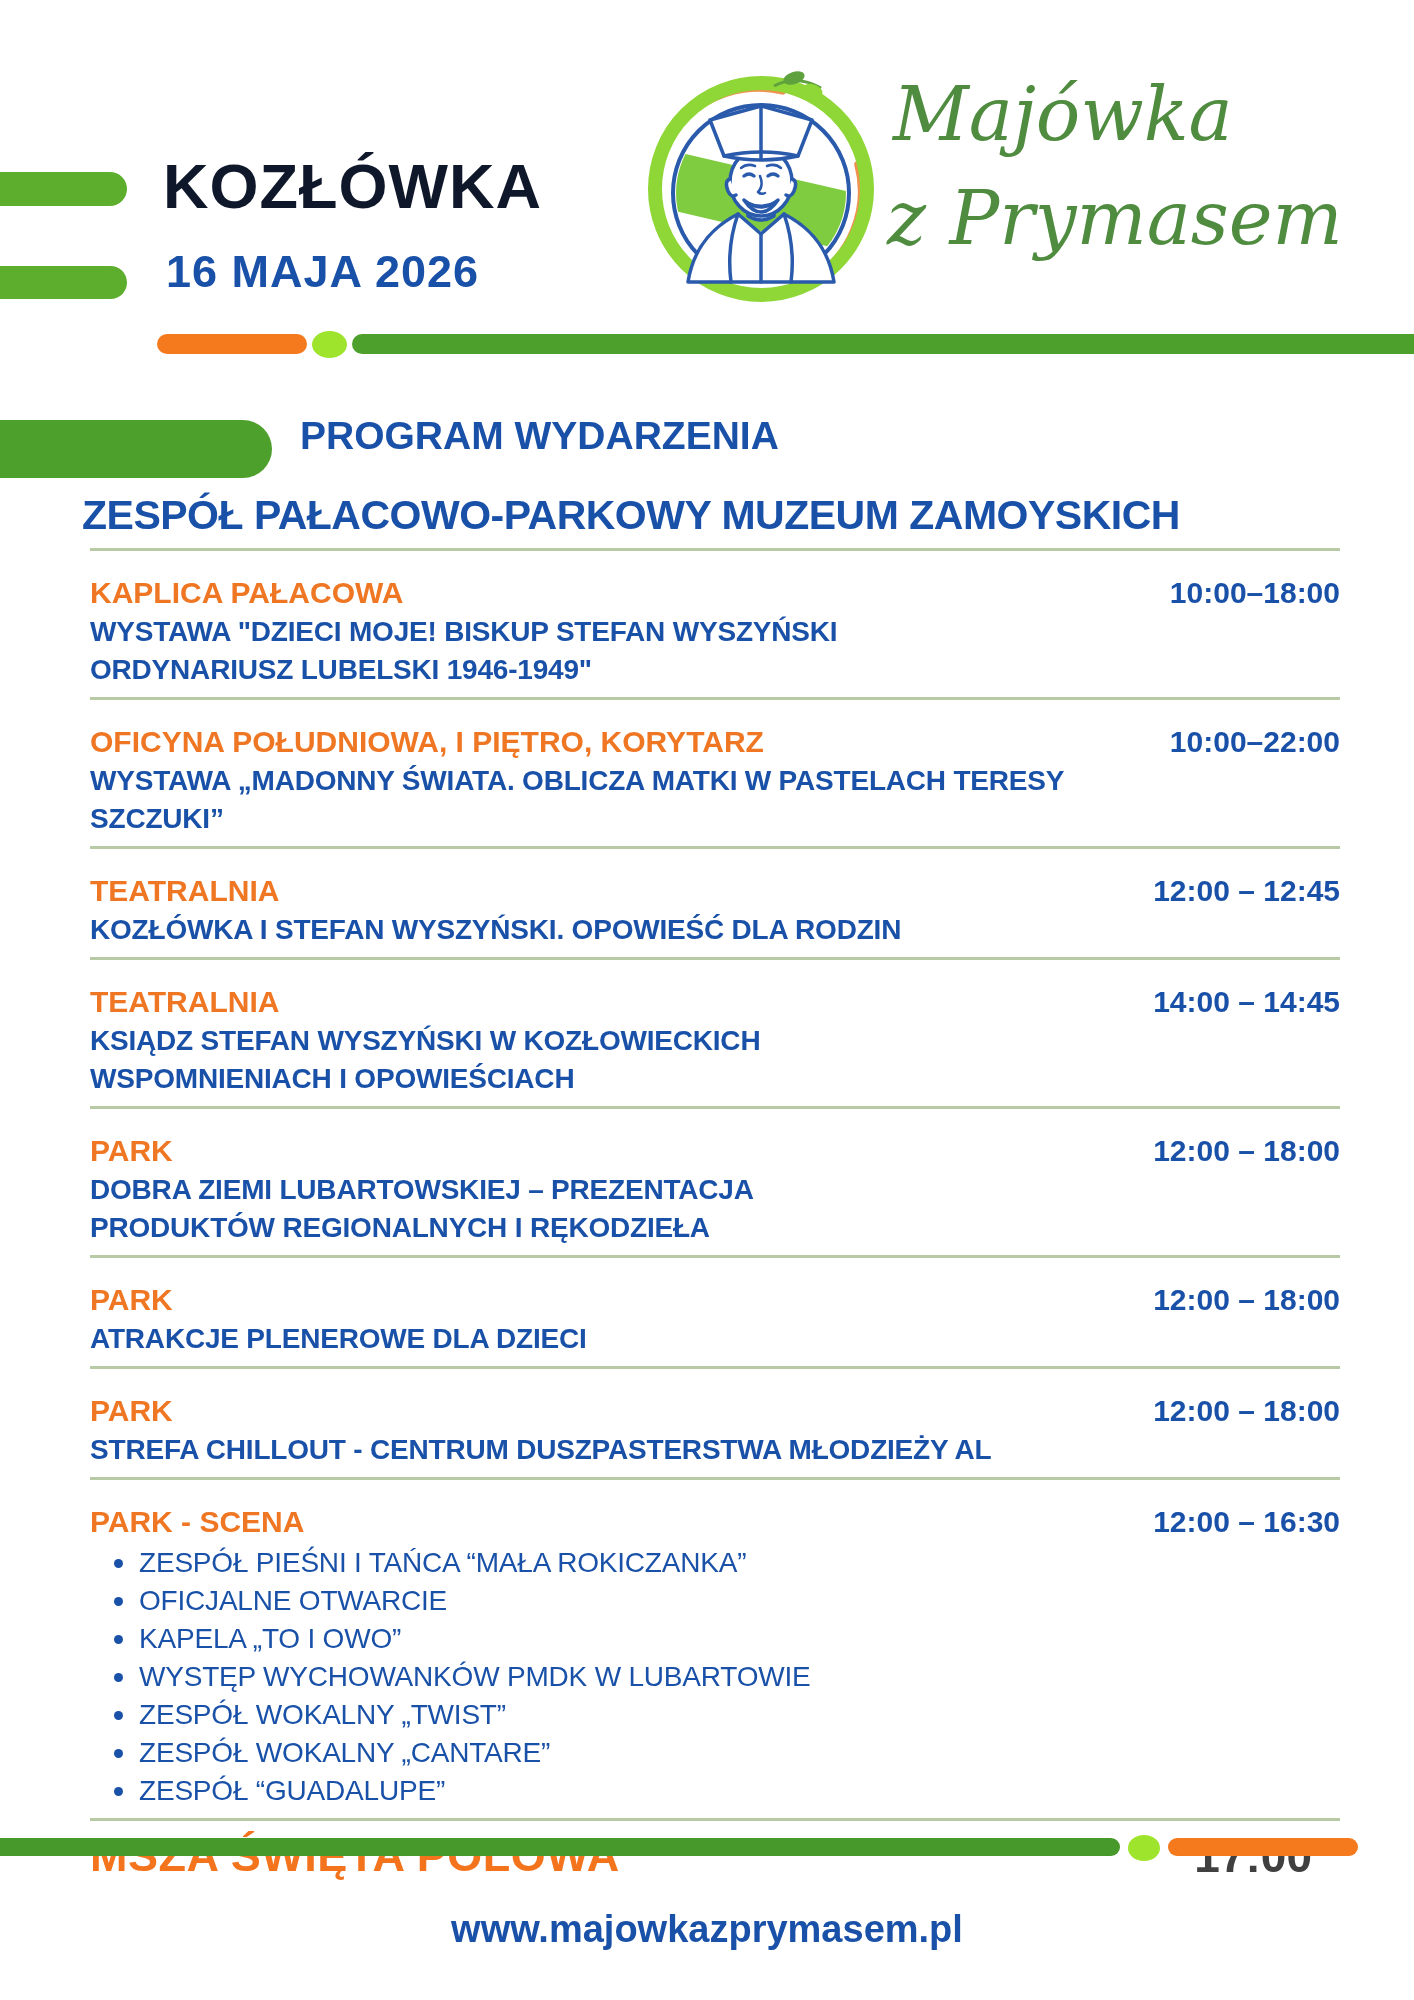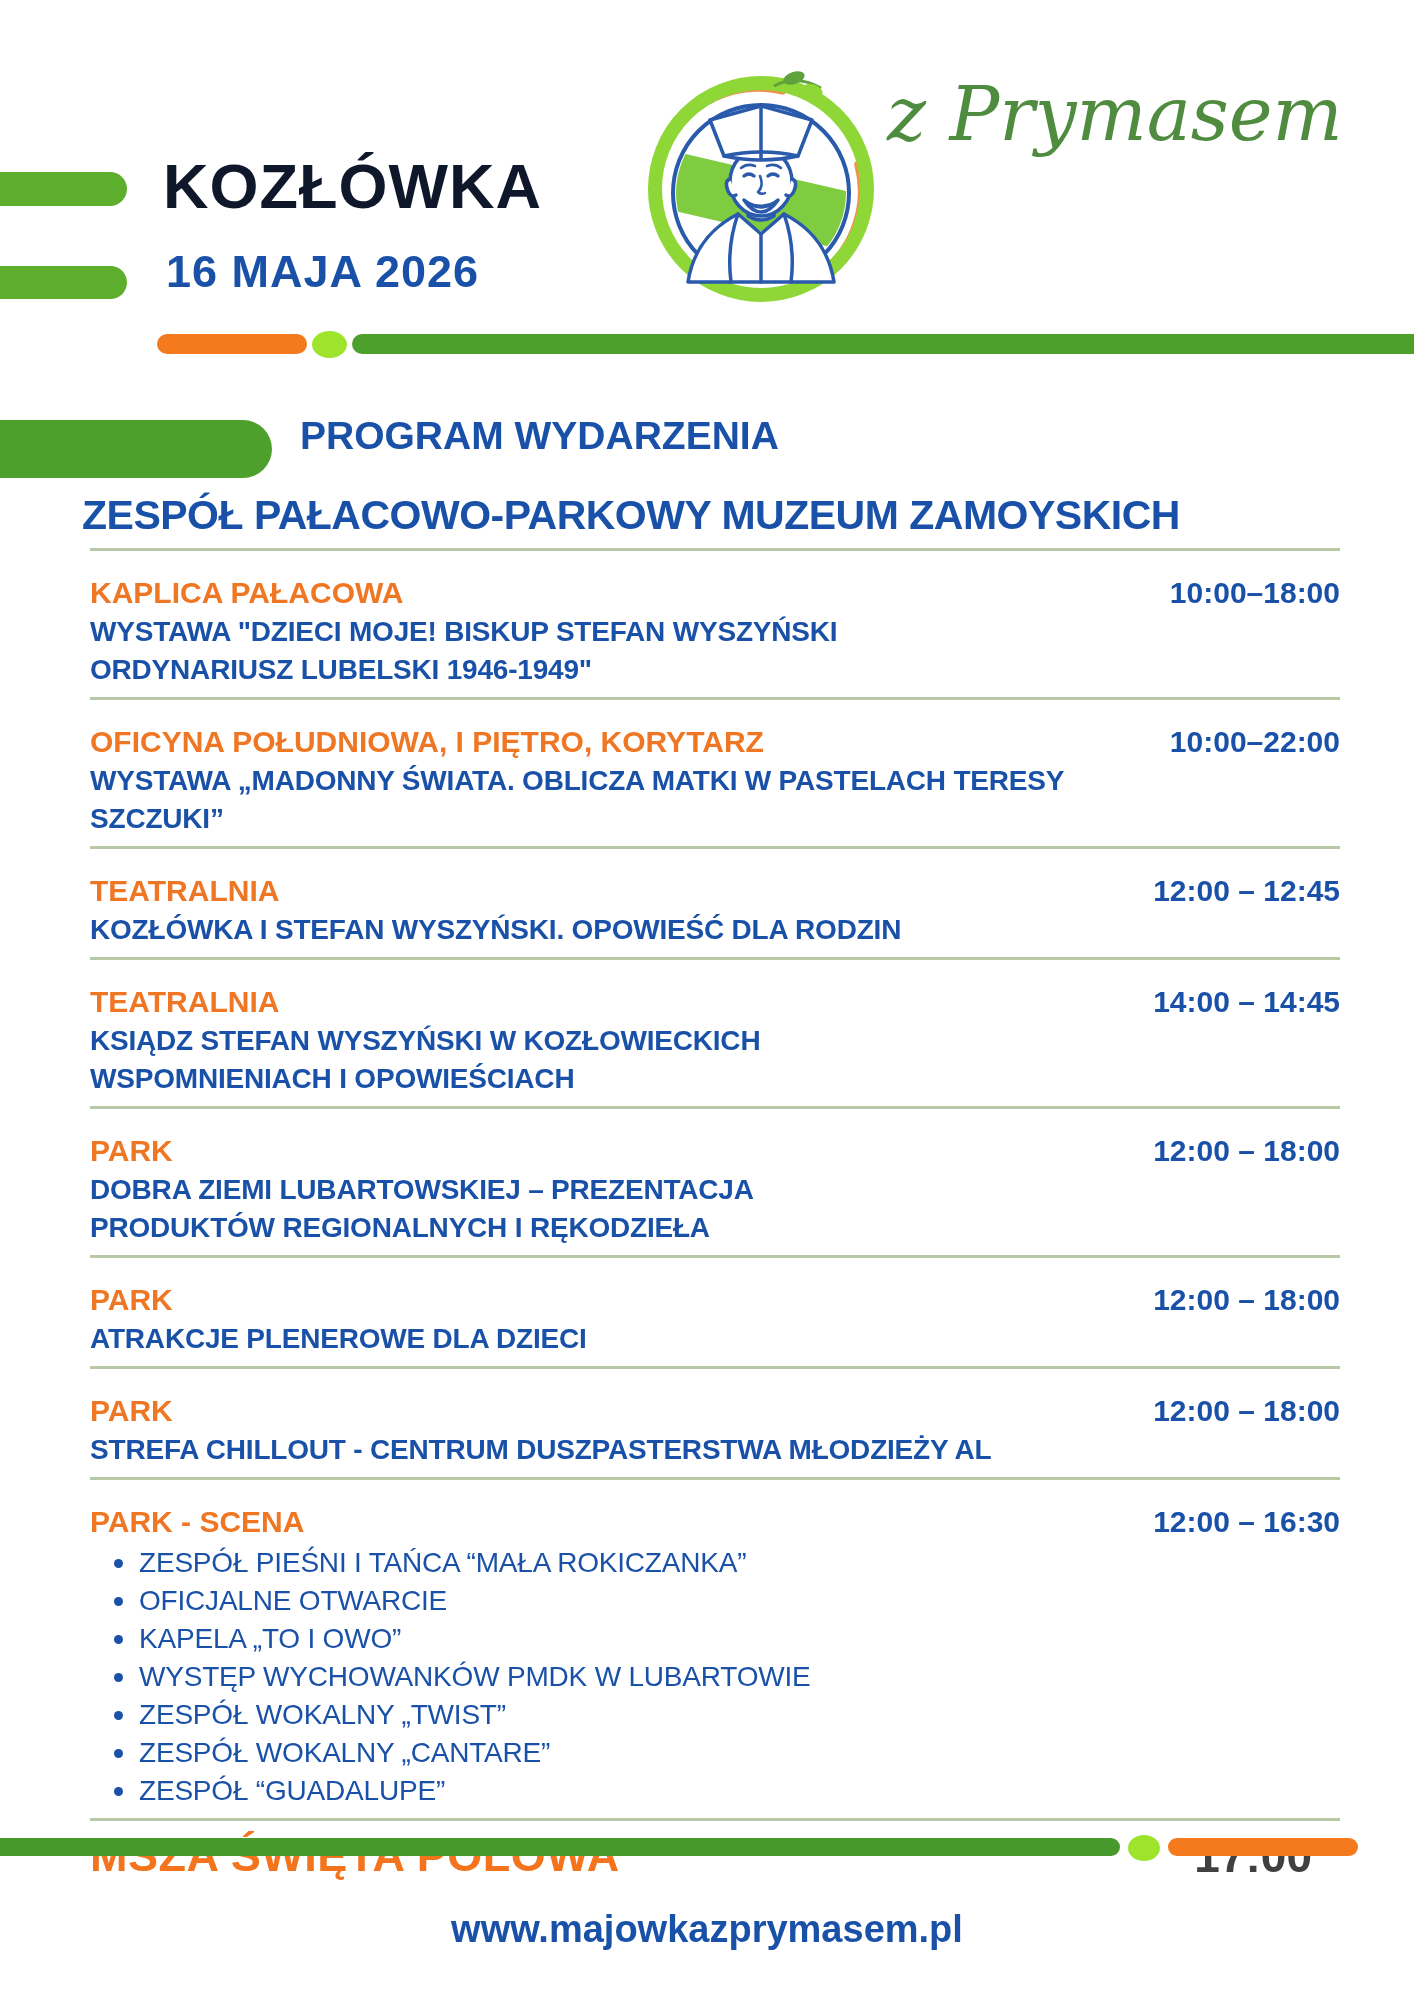--- a/index.html
+++ b/index.html
@@ -116,20 +116,21 @@
     </g>
 
     <g>
       <path d="M138,22 Q160,10 185,24" fill="none" stroke="#5FA13D" stroke-width="3"></path>
       <ellipse cx="158" cy="14" rx="11" ry="6" fill="#5FA13D" transform="rotate(-18 158 14)"></ellipse>
       <ellipse cx="177" cy="26" rx="10" ry="5.5" fill="#8FD737" transform="rotate(20 177 26)"></ellipse>
     </g>
   </svg>
 
   <div class="script-name">
+    <span class="l1">Majówka</span>
     <span class="l2">z Prymasem</span>
   </div>
 
   <div class="div-orange"></div>
   <div class="div-dot"></div>
   <div class="div-green"></div>
 
   <div class="prog-bar"></div>
   <div class="prog-title">PROGRAM WYDARZENIA</div>
   <div class="section-title">ZESPÓŁ PAŁACOWO-PARKOWY MUZEUM ZAMOYSKICH</div>

